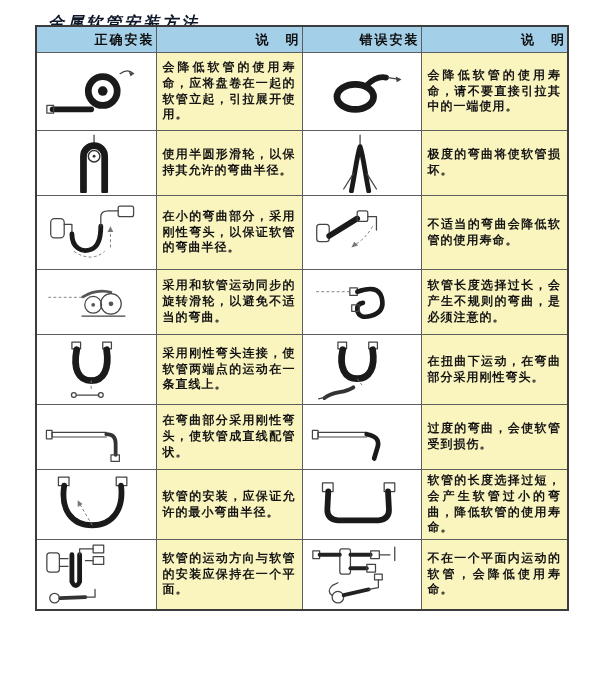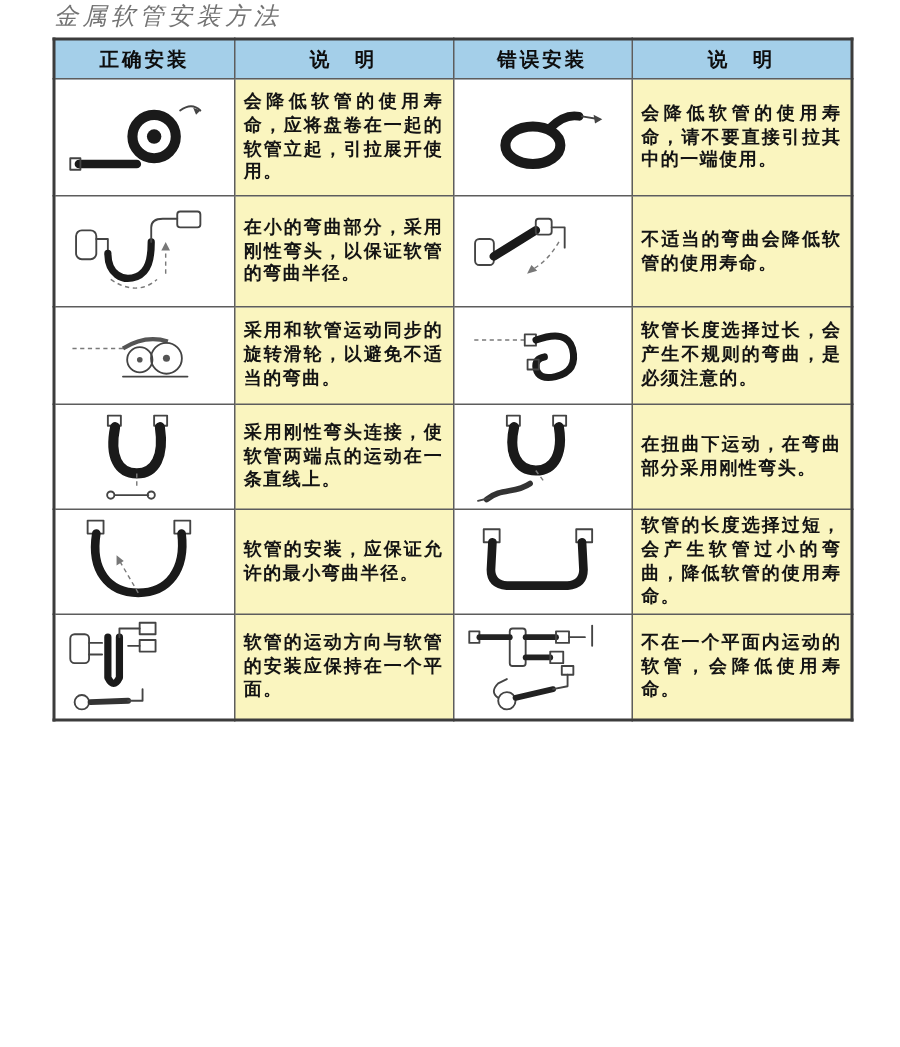--- a/index.html
+++ b/index.html
@@ -1,34 +1,34 @@
 <!DOCTYPE html>
 <html><head>
 <meta charset="utf-8">
 <style>
   html,body { margin:0; padding:0; }
   body {
     width:600px; height:698px; background:#ffffff; position:relative;
     font-family:"Liberation Sans", sans-serif; color:#111;
   }
   .title {
-    position:absolute; left:36px; top:1px; margin:0;
-    font-family:"Liberation Serif", serif; font-style:italic; font-weight:normal;
-    font-size:16px; letter-spacing:3px; color:#737373; white-space:nowrap;
+    position:absolute; left:36px; top:1px; margin:12px;
+    font-family:"Liberation Serif", serif; font-style:italic; font-weight:bold;
+    font-size:16px; letter-spacing:3px; color:#0f172a; white-space:nowrap;
   }
   table.grid {
     position:absolute; left:35px; top:25px; width:532px;
     border-collapse:collapse; table-layout:fixed;
     border:2px solid #3c3c3c;
   }
   col.c1{width:120px;} col.c2{width:146px;} col.c3{width:119px;} col.c4{width:147px;}
   th, td { border:1px solid #5d5d5d; }
   th {
     background:#a4cfe9; height:23px; font-size:13px; font-weight:bold;
-    letter-spacing:2px; color:#0d0d0d; white-space:pre; text-align:center;
+    letter-spacing:2px; color:#0d0d0d; white-space:pre; text-align:right;
   }
   td.desc {
     background:#faf5bf; font-size:12px; font-weight:bold; color:#141414;
     padding:3px 6px; line-height:1.32; letter-spacing:1px;
     text-align:justify; vertical-align:middle;
   }
   td.img { background:#ffffff; text-align:center; vertical-align:middle; padding:0; }
   svg { display:block; margin:0 auto; }
   .hose { stroke:#1a1a1a; fill:none; stroke-linecap:round; stroke-linejoin:round; }
   .thin { stroke:#444; stroke-width:1.3; fill:none; stroke-linecap:round; stroke-linejoin:round; }
@@ -73,20 +73,40 @@
           <svg width="106" height="62" viewBox="0 0 110 62">
             <ellipse class="hose" cx="48" cy="36" rx="19" ry="13" stroke-width="7"></ellipse>
             <path class="hose" d="M60,24 Q70,14 80,16" stroke-width="6"></path>
             <path class="thin" d="M82,16 L94,18"></path>
             <path d="M96,18 l-6,-3 l1,6 z" fill="#444"></path>
           </svg>
         </td>
         <td class="desc">会降低软管的使用寿命，请不要直接引拉其中的一端使用。</td>
       </tr>
 
+      <tr style="height:65px">
+        <td class="img">
+          <svg width="106" height="60" viewBox="0 0 110 62">
+            <path class="thin" d="M53,2 L53,11"></path>
+            <path class="hose" d="M42,60 L42,24 A11,11 0 0 1 64,24 L64,60" stroke-width="7"></path>
+            <circle cx="53" cy="24" r="6" fill="#fff" stroke="#333" stroke-width="1.5"></circle>
+            <circle cx="53" cy="24" r="1.5" fill="#333"></circle>
+          </svg>
+        </td>
+        <td class="desc">使用半圆形滑轮，以保持其允许的弯曲半径。</td>
+        <td class="img">
+          <svg width="106" height="60" viewBox="0 0 110 62">
+            <path class="thin" d="M53,2 L53,12"></path>
+            <path class="hose" d="M44,60 C48,40 50,22 53,14 C56,22 58,40 62,60" stroke-width="5"></path>
+            <path class="thin" d="M36,58 L46,42"></path>
+            <path class="thin" d="M70,58 L60,42"></path>
+          </svg>
+        </td>
+        <td class="desc">极度的弯曲将使软管损坏。</td>
+      </tr>
 
       <tr style="height:74px">
         <td class="img">
           <svg width="106" height="66" viewBox="0 0 110 66">
             <rect class="thin" x="8" y="18" width="14" height="20" rx="4"></rect>
             <path class="thin" d="M22,24 L30,24 L30,34"></path>
             <path class="hose" d="M30,34 C30,48 40,54 50,50 C58,47 60,38 60,26" stroke-width="5"></path>
             <path class="thin" d="M60,26 L60,16 Q60,10 68,10 L78,10"></path>
             <rect class="thin" x="78" y="5" width="16" height="11" rx="2"></rect>
             <path class="dash" d="M32,52 Q50,64 64,52"></path>
@@ -152,20 +172,39 @@
             <rect class="thin" x="62" y="4" width="9" height="7"></rect>
             <path class="hose" d="M35,12 C31,30 37,42 50,42 C63,42 69,30 66,12" stroke-width="7"></path>
             <path class="dash" d="M50,42 L56,50"></path>
             <path d="M16,62 C26,54 36,58 46,51" stroke="#333" stroke-width="4" fill="none" stroke-linecap="round"></path>
             <path class="thin" d="M10,63 L18,61"></path>
           </svg>
         </td>
         <td class="desc">在扭曲下运动，在弯曲部分采用刚性弯头。</td>
       </tr>
 
+      <tr style="height:65px">
+        <td class="img">
+          <svg width="106" height="58" viewBox="0 0 110 62">
+            <path class="thin" d="M8,26 L66,26 M8,31 L66,31 M8,26 L8,31"></path>
+            <rect class="thin" x="2" y="24" width="6" height="9"></rect>
+            <path d="M66,28 Q76,28 76,38 L76,50" stroke="#333" stroke-width="4" fill="none" stroke-linecap="round"></path>
+            <rect class="thin" x="71" y="50" width="9" height="7"></rect>
+          </svg>
+        </td>
+        <td class="desc">在弯曲部分采用刚性弯头，使软管成直线配管状。</td>
+        <td class="img">
+          <svg width="106" height="58" viewBox="0 0 110 62">
+            <path class="thin" d="M8,26 L60,26 M8,31 L60,31 M8,26 L8,31"></path>
+            <rect class="thin" x="2" y="24" width="6" height="9"></rect>
+            <path class="hose" d="M60,28 C72,30 74,36 71,44 L68,54" stroke-width="5"></path>
+          </svg>
+        </td>
+        <td class="desc">过度的弯曲，会使软管受到损伤。</td>
+      </tr>
 
       <tr style="height:70px">
         <td class="img">
           <svg width="106" height="64" viewBox="0 0 110 66">
             <rect class="thin" x="16" y="4" width="11" height="9"></rect>
             <rect class="thin" x="76" y="4" width="11" height="9"></rect>
             <path class="hose" d="M22,13 C18,38 30,54 51,54 C72,54 84,38 81,13" stroke-width="6"></path>
             <path class="dash" d="M51,54 L37,30"></path>
             <path d="M36,28 l0,7 l5,-3 z" fill="#777"></path>
           </svg>

